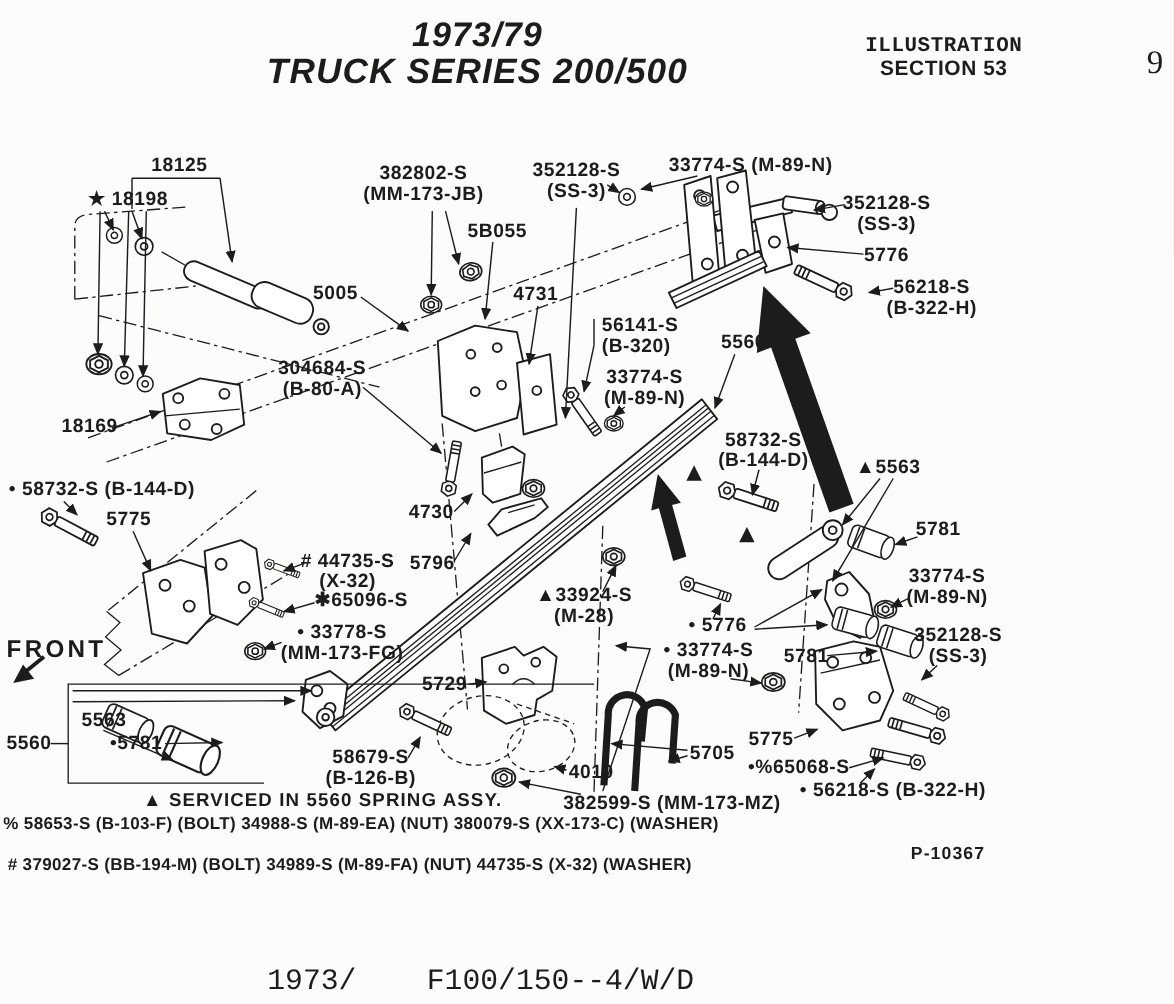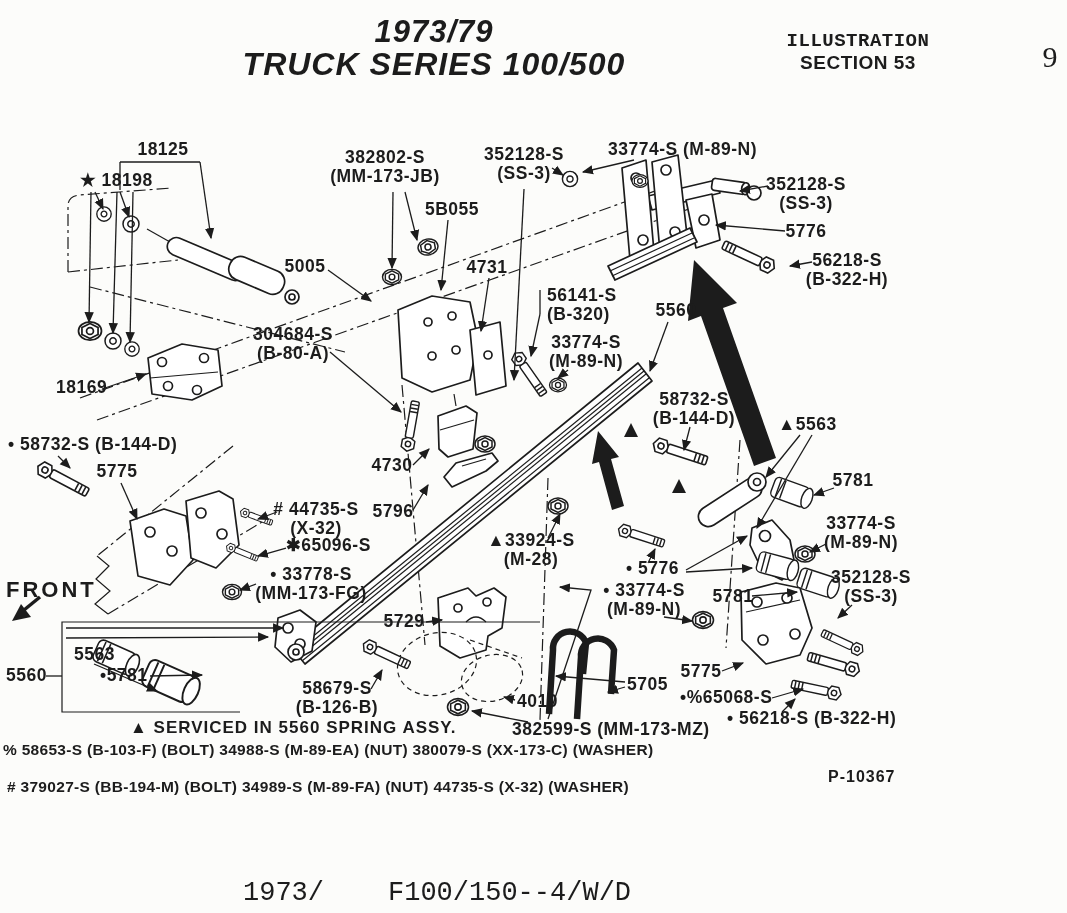--- a/index.html
+++ b/index.html
@@ -357,21 +357,21 @@
       <polyline points="772,698 803,689" class="ldr" marker-end="url(#ah)"></polyline>
       <text x="680" y="703" text-anchor="start" class="lbl"><tspan x="680" dy="0">•%65068-S</tspan></text>
       <polyline points="782,712 795,699" class="ldr" marker-end="url(#ah)"></polyline>
       <text x="727" y="724" text-anchor="start" class="lbl"><tspan x="727" dy="0">• 56218-S (B-322-H)</tspan></text>
       <polyline points="528,722 472,711" class="ldr" marker-end="url(#ah)"></polyline>
       <polyline points="548,719 591,590 560,587" class="ldr" marker-end="url(#ah)"></polyline>
       <text x="512" y="735" text-anchor="start" class="lbl"><tspan x="512" dy="0">382599-S (MM-173-MZ)</tspan></text>
     </svg>
 
   <div class="ovl t1" style="left:234px;top:14px;width:400px;">1973/79</div>
-  <div class="ovl t2" style="left:214px;top:46px;width:440px;">TRUCK SERIES 100/500</div>
+  <div class="ovl t2" style="left:214px;top:46px;width:440px;">TRUCK SERIES 200/500</div>
   <div class="ovl ill" style="left:758px;top:30px;width:200px;font-family:Liberation Mono, monospace;">ILLUSTRATION</div>
   <div class="ovl ill" style="left:758px;top:52px;width:200px;">SECTION 53</div>
   <div class="ovl pgnum" style="left:1030px;top:40px;width:40px;">9</div>
 
   <div class="ovl note-a" style="left:130px;top:718px;">▲ SERVICED IN 5560 SPRING ASSY.</div>
   <div class="ovl note-b" style="left:3px;top:741px;">% 58653-S (B-103-F) (BOLT) 34988-S (M-89-EA) (NUT) 380079-S (XX-173-C) (WASHER)</div>
   <div class="ovl note-b" style="left:7px;top:778px;"># 379027-S (BB-194-M) (BOLT) 34989-S (M-89-FA) (NUT) 44735-S (X-32) (WASHER)</div>
   <div class="ovl plate" style="left:812px;top:768px;margin-left:16px;">P-10367</div>
 
   <div class="ovl cap" style="left:243px;top:878px;">1973/</div>

